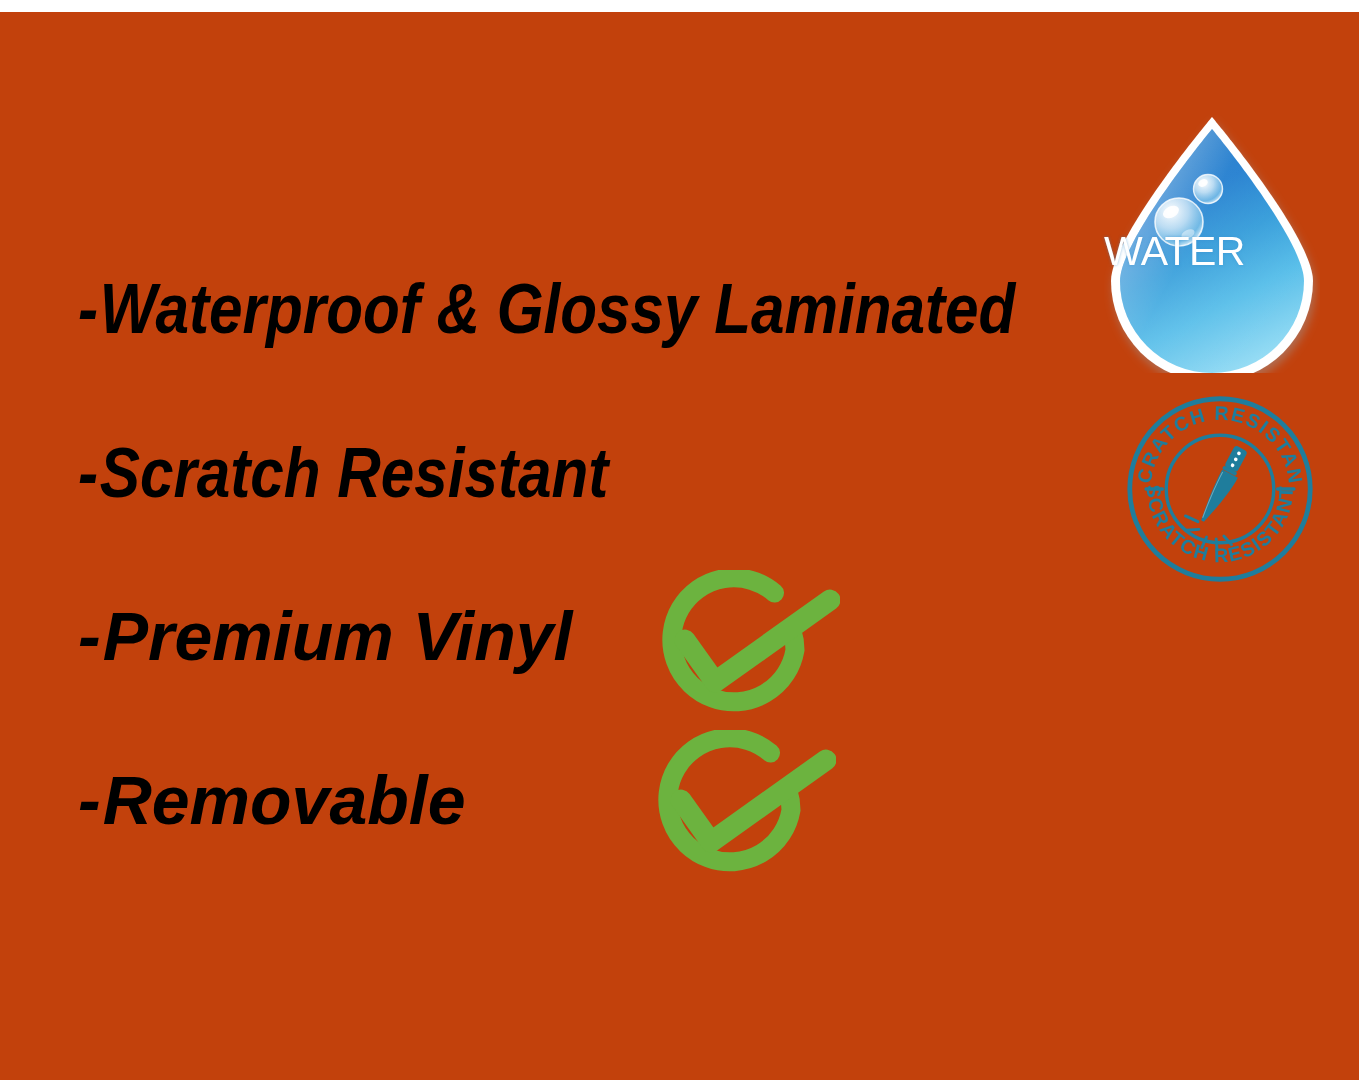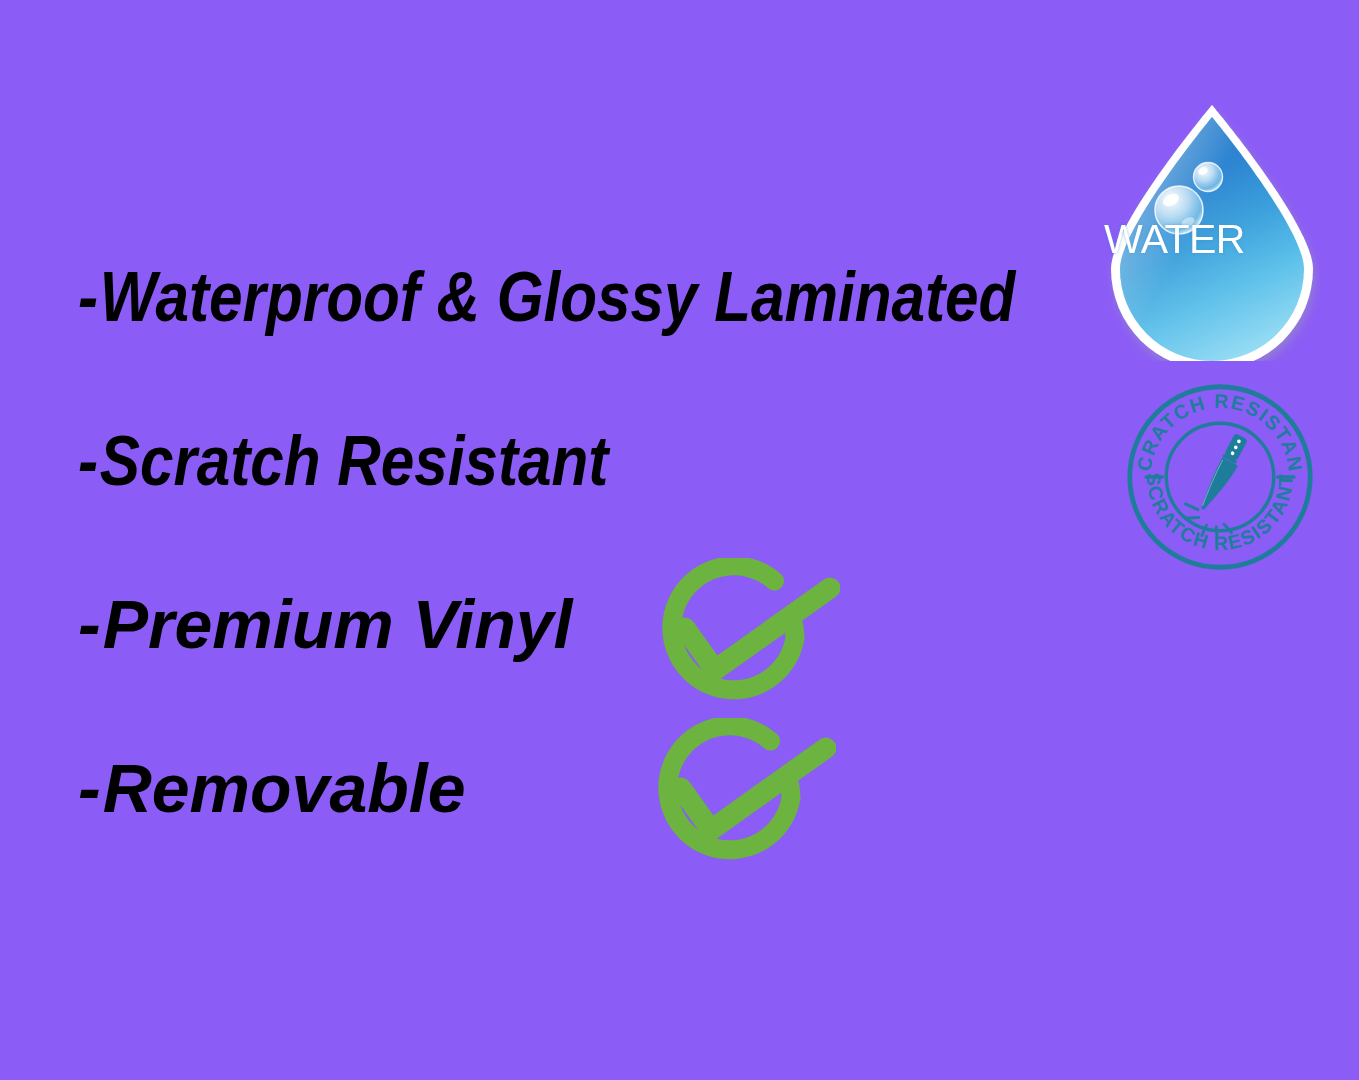--- a/index.html
+++ b/index.html
@@ -12,21 +12,22 @@
     height: 1080px;
     position: relative;
     overflow: hidden;
     font-family: "Liberation Sans", sans-serif;
     -webkit-font-smoothing: antialiased;
   }
 
   .canvas {
     position: absolute;
     inset: 0;
-    background: #8b5cf6;
+    background: #c2410c;
+    margin-top: 12px;
   }
 
   
   .feature-line {
     position: absolute;
     left: 78px;
     white-space: nowrap;
     color: #000000;
     font-weight: 700;
     font-style: italic;

